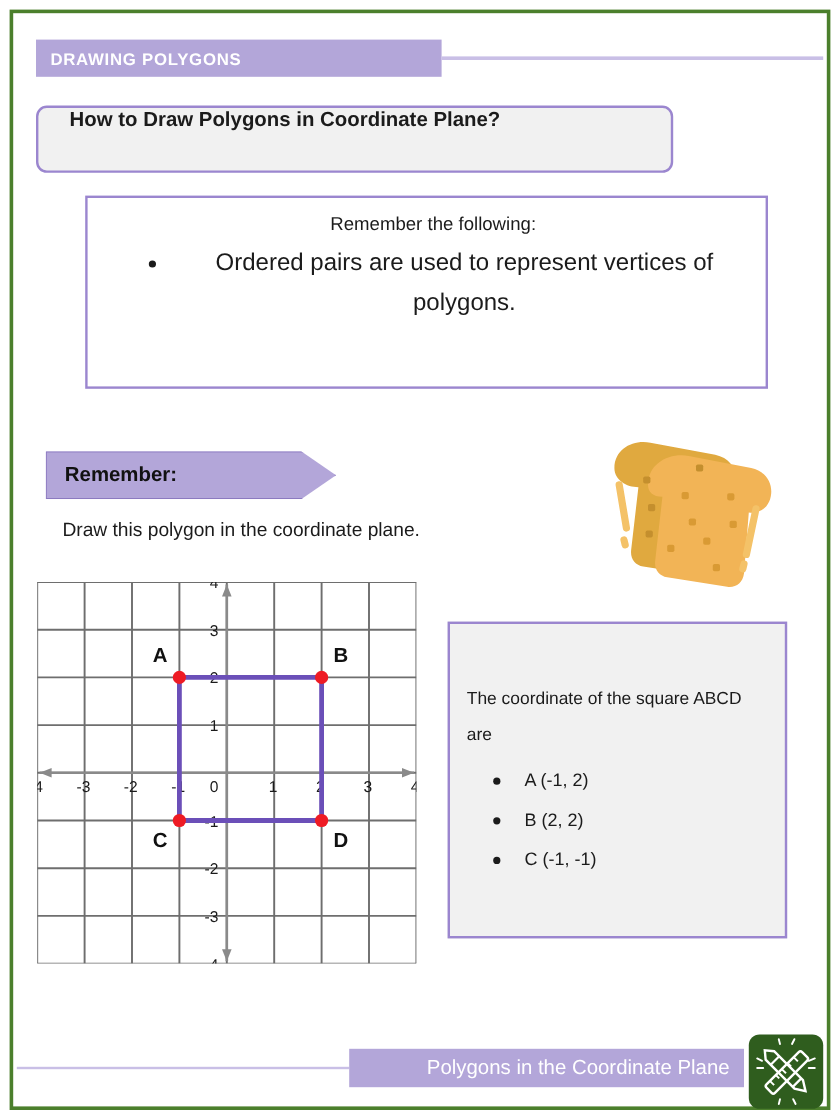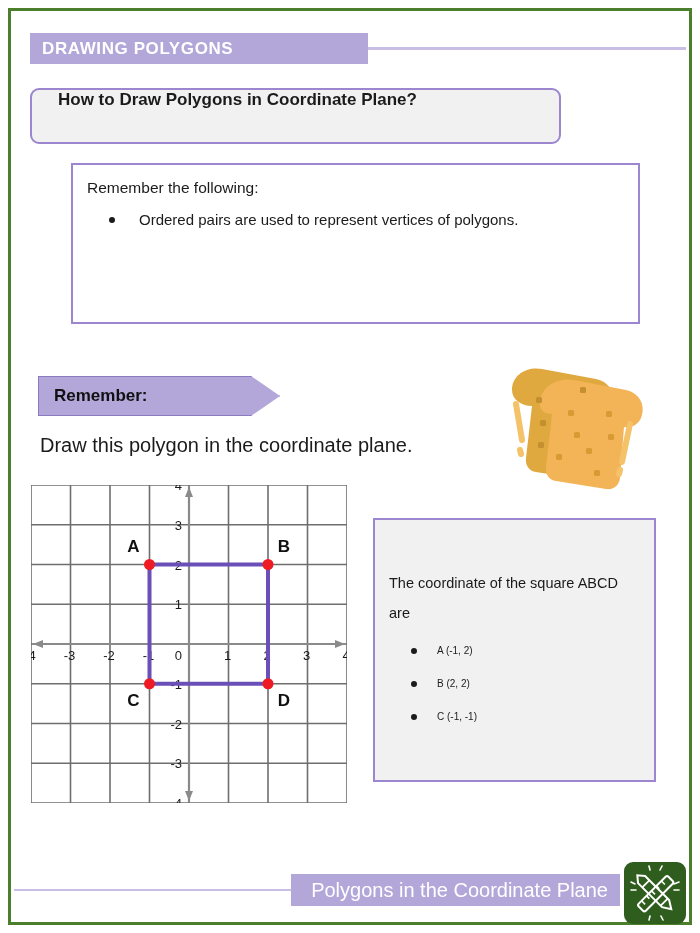--- a/index.html
+++ b/index.html
@@ -40,21 +40,21 @@
     left: 30px;
     top: 33px;
     width: 338px;
     height: 31px;
     background: #b3a6d9;
     display: flex;
     align-items: center;
   }
   .header-band .title {
     color: #ffffff;
-    font-size: 17px;
+    font-size: 14px;
     font-weight: bold;
     letter-spacing: 0.6px;
     padding-left: 12px;
   }
   .header-rule {
     position: absolute;
     left: 368px;
     top: 47px;
     width: 318px;
     height: 3px;
@@ -84,35 +84,36 @@
   
   .remember-box {
     position: absolute;
     left: 71px;
     top: 163px;
     width: 569px;
     height: 161px;
     box-sizing: border-box;
     background: #ffffff;
     border: 2px solid #9b86cf;
-    padding: 14px 18px 0 14px;
+    padding: 14px 18px 0 29px;
+    text-align: center;
   }
   .remember-lead {
     font-size: 15.5px;
     color: #1b1b1b;
     margin-bottom: 6px;
   }
   .remember-list {
     list-style: none;
     margin: 0;
     padding: 0;
   }
   .remember-list li {
     position: relative;
-    font-size: 15px;
+    font-size: 20px;
     color: #1b1b1b;
     line-height: 33px;
     padding-left: 52px;
   }
   .remember-list li::before {
     content: "";
     position: absolute;
     left: 22px;
     top: 14px;
     width: 6px;
@@ -137,23 +138,23 @@
   }
   .examples-banner .etext {
     font-size: 17px;
     font-weight: bold;
     color: #111111;
     padding-left: 15px;
   }
 
   .draw-instruction {
     position: absolute;
-    left: 40px;
+    left: 52px;
     top: 434px;
-    font-size: 20px;
+    font-size: 16px;
     color: #1b1b1b;
   }
 
   
   .bread-art {
     position: absolute;
     left: 470px;
     top: 362px;
     width: 180px;
     height: 130px;
@@ -186,21 +187,21 @@
     color: #1b1b1b;
     line-height: 30px;
   }
   .answer-list {
     list-style: none;
     margin: 6px 0 0 0;
     padding: 0;
   }
   .answer-list li {
     position: relative;
-    font-size: 10px;
+    font-size: 15px;
     color: #1b1b1b;
     line-height: 33px;
     padding-left: 48px;
   }
   .answer-list li::before {
     content: "";
     position: absolute;
     left: 22px;
     top: 14px;
     width: 6px;
@@ -224,21 +225,21 @@
     top: 874px;
     width: 329px;
     height: 32px;
     background: #b3a6d9;
     display: flex;
     align-items: center;
     justify-content: flex-end;
   }
   .footer-band .ftext {
     color: #ffffff;
-    font-size: 20px;
+    font-size: 17px;
     padding-right: 12px;
   }
   .footer-logo {
     position: absolute;
     left: 624px;
     top: 862px;
     width: 62px;
     height: 62px;
     background: #2f5d1e;
     border-radius: 9px;

